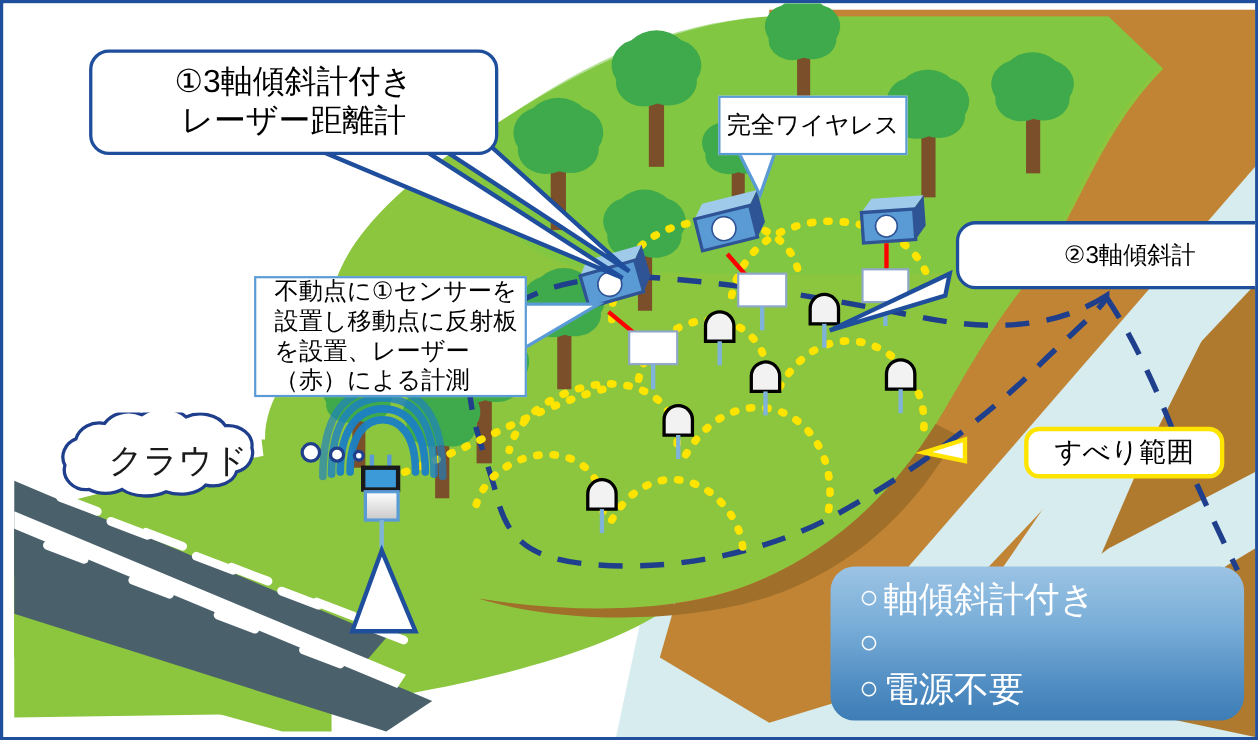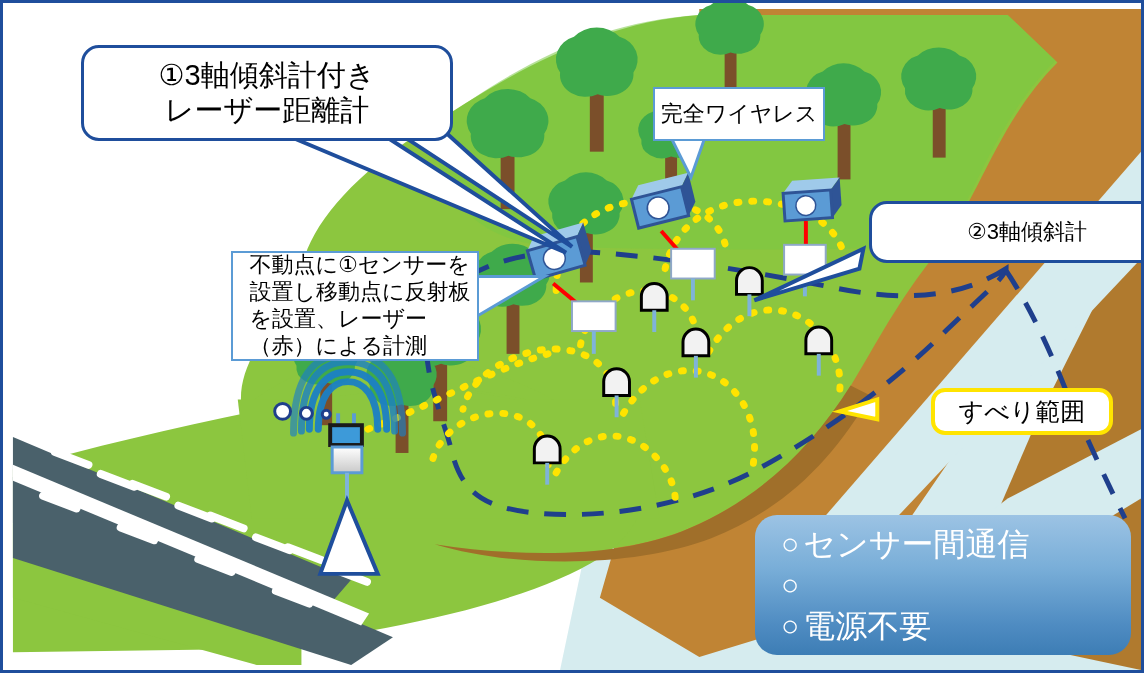--- a/index.html
+++ b/index.html
@@ -306,20 +306,31 @@
 
       <polygon points="672,136 706,136 692,176" fill="#ffffff" stroke="#5b9bd5" stroke-width="3"></polygon>
 
       <polygon points="866,248 862,268 756,300" fill="#ffffff" stroke="#1f4e9c" stroke-width="4"></polygon>
 
       <polygon points="880,400 880,420 842,412" fill="#ffffff" stroke="#ffe400" stroke-width="4"></polygon>
 
       <polygon points="318,576 376,576 345,502" fill="#ffffff" stroke="#1f4e9c" stroke-width="4"></polygon>
     </svg>
 
+    <div id="cloud">
+      <svg viewBox="0 0 242 94" width="242" height="94">
+        <path d="M40,70 a20,18 0 0 1 -22,-22 a20,18 0 0 1 10,-24
+                 a22,20 0 0 1 26,-14 a26,22 0 0 1 34,-8
+                 a28,22 0 0 1 40,2 a26,20 0 0 1 36,8
+                 a22,18 0 0 1 24,20 a20,18 0 0 1 -14,22
+                 a22,16 0 0 1 -28,12 a26,16 0 0 1 -36,6
+                 a28,16 0 0 1 -40,-2 a24,16 0 0 1 -30,0 Z" fill="#ffffff" stroke="#1f3f8c" stroke-width="3"></path>
+      </svg>
+      <div class="lbl">クラウド</div>
+    </div>
   </div>
 
   <div class="callout cal-round" id="callout-laser">
     <span>①3軸傾斜計付き
 レーザー距離計</span>
   </div>
 
   <div class="callout cal-round" id="callout-tilt">
     <span>②3軸傾斜計</span>
   </div>
@@ -336,21 +347,21 @@
     <span>完全ワイヤレス</span>
   </div>
 
   <div class="callout cal-yellow" id="callout-slip">
     <span>すべり範囲</span>
   </div>
 
   <div id="feature-panel">
     <div class="frow">
       <span class="bul">○</span>
-      <span>センサー間通信</span>
+      <span>軸傾斜計付き</span>
     </div>
     <div class="frow">
       <span class="bul">○</span>
     </div>
     <div class="frow">
       <span class="bul">○</span>
       <span>電源不要</span>
     </div>
   </div>
 

